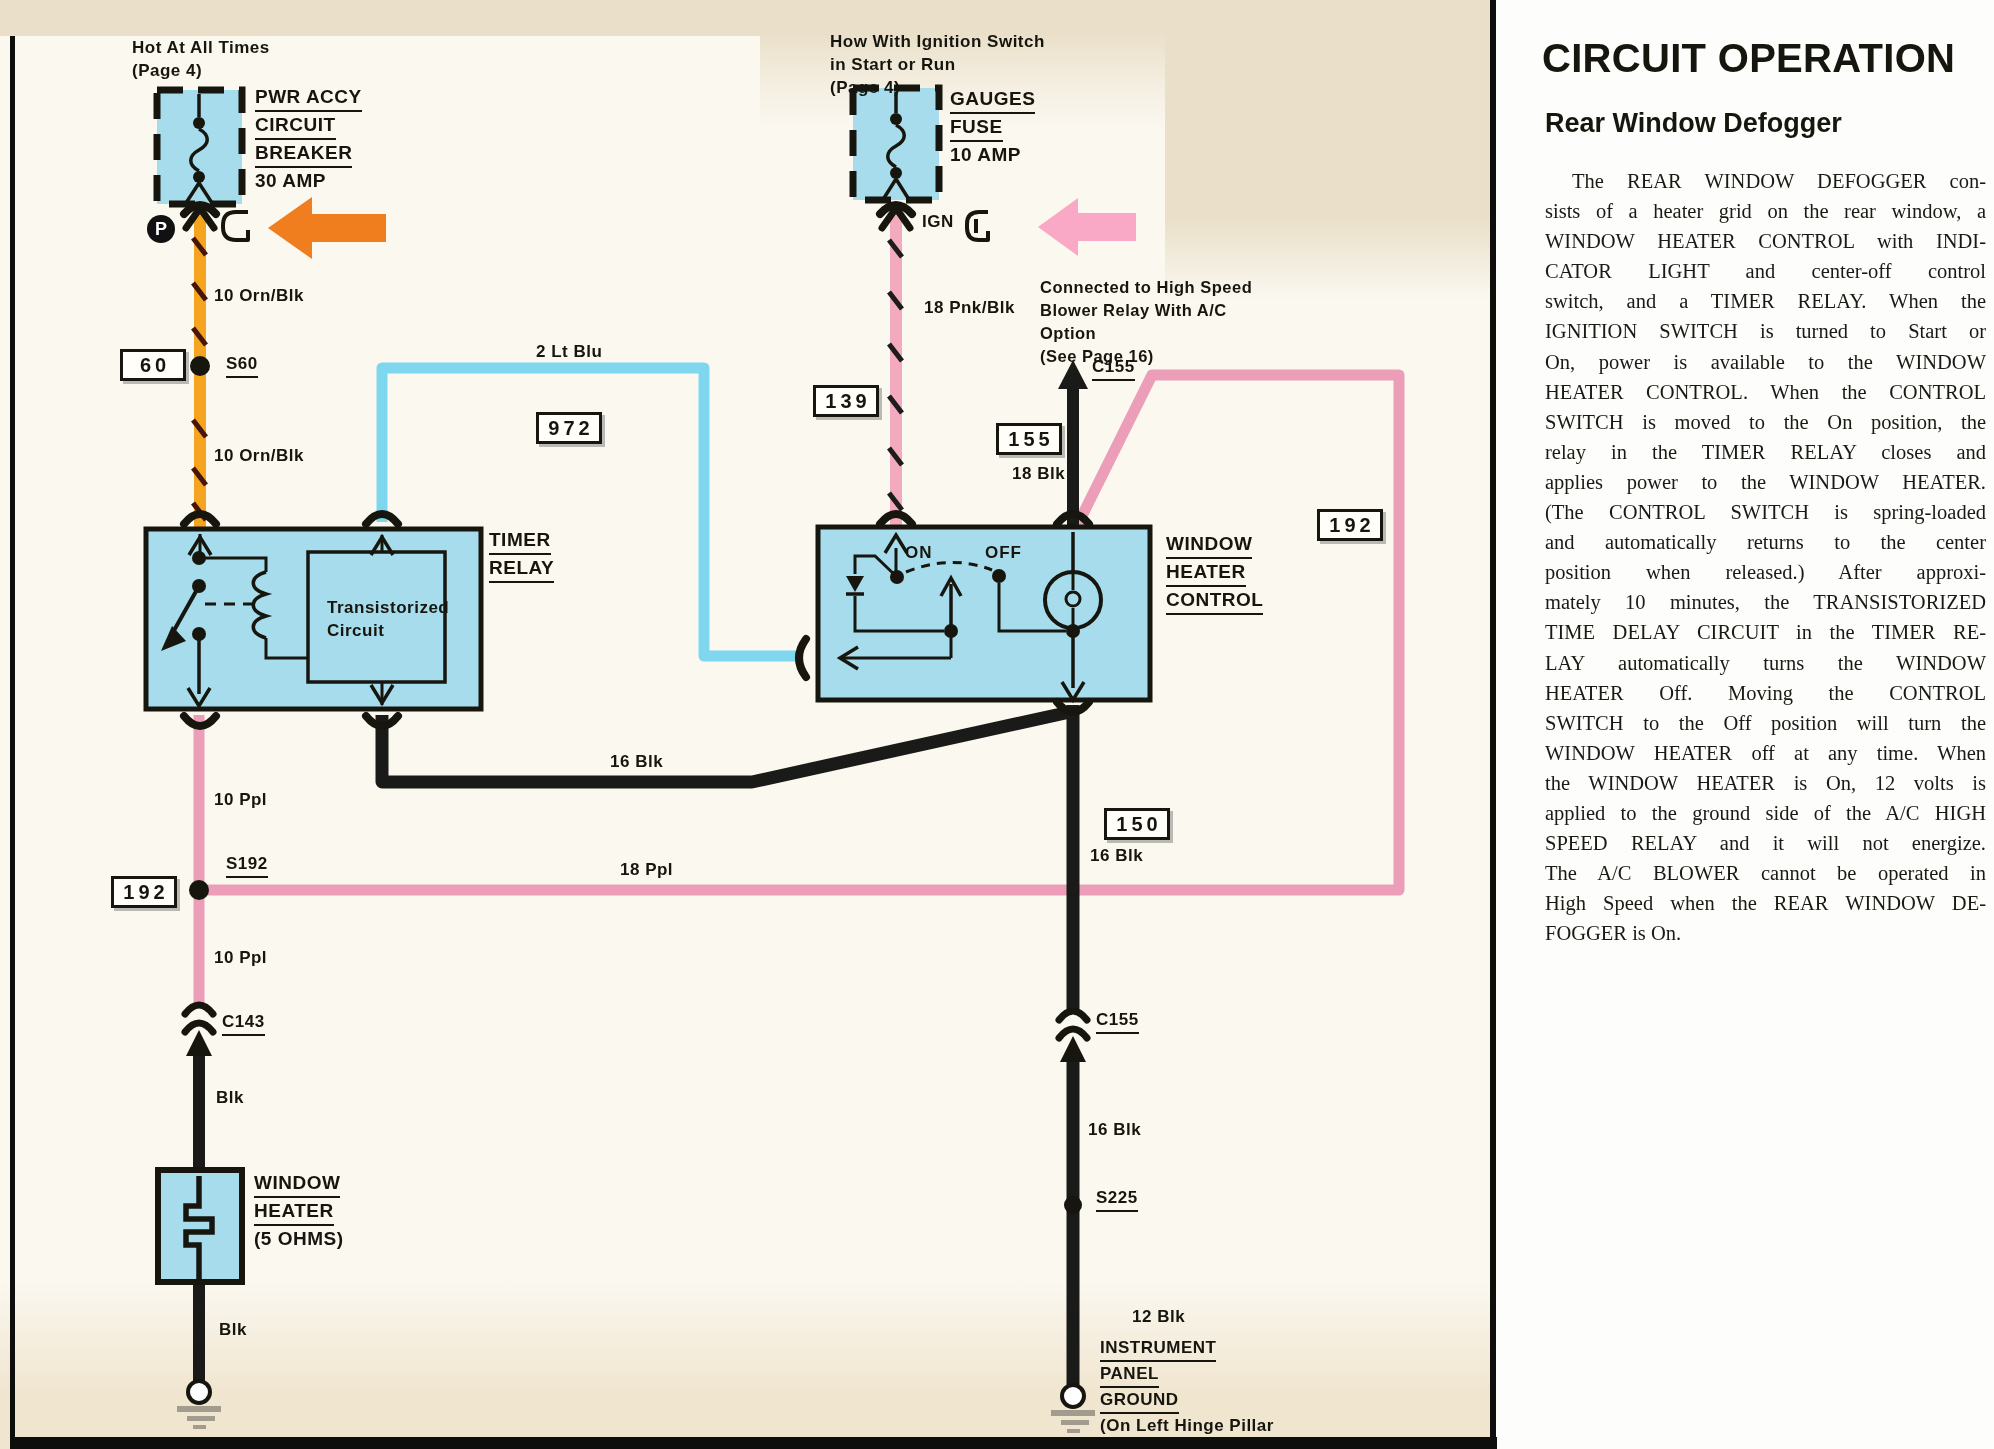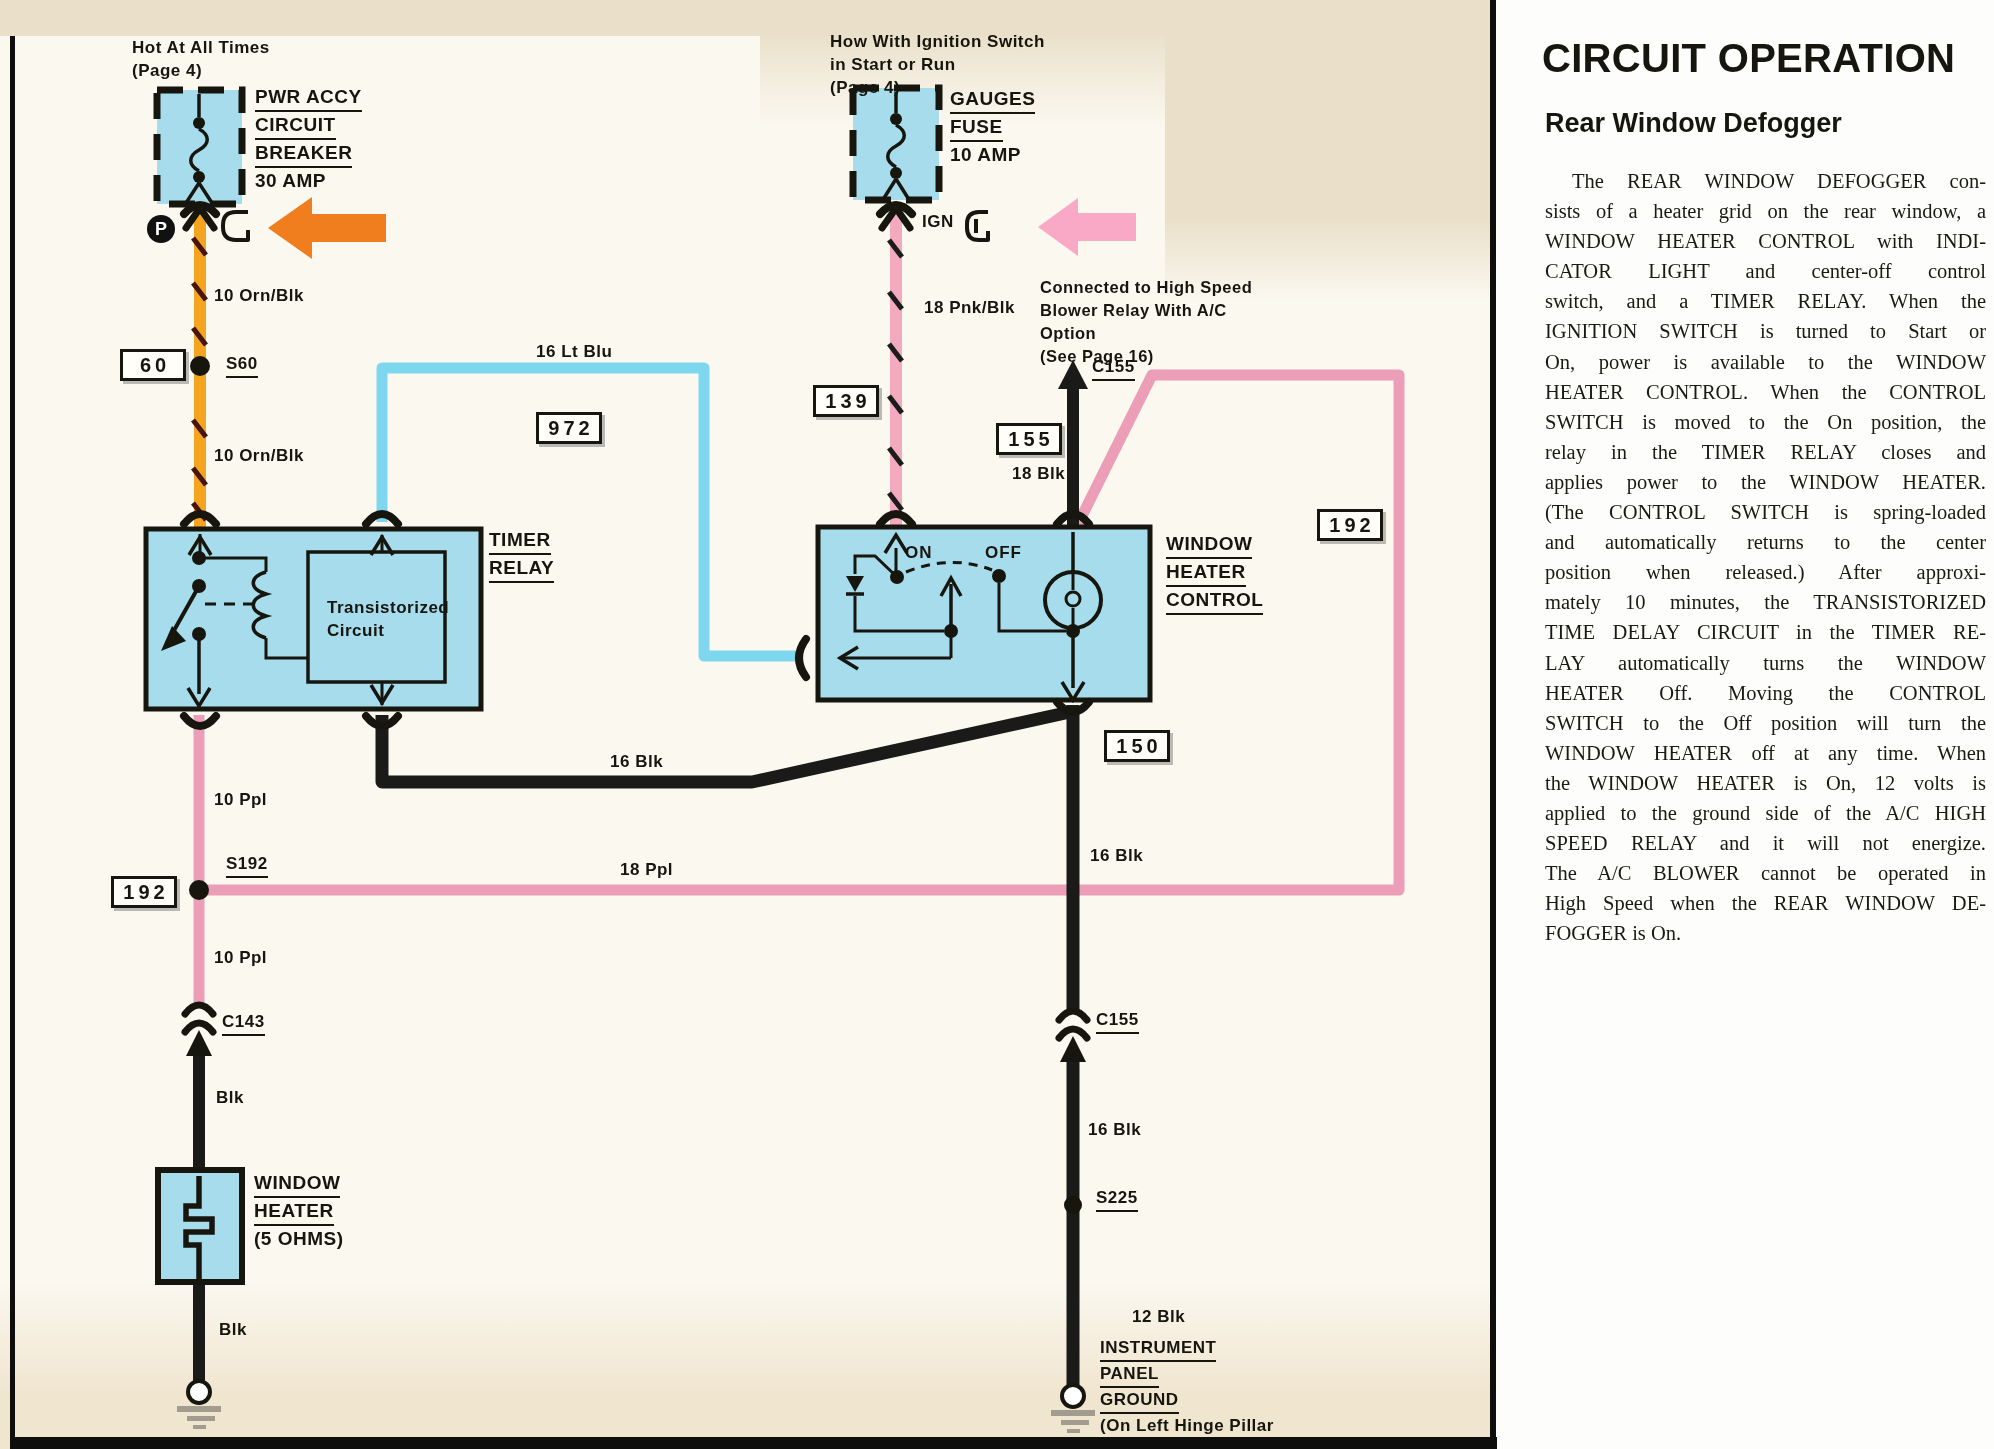--- a/index.html
+++ b/index.html
@@ -205,21 +205,21 @@
     <div><span class="u">PWR ACCY</span></div>
     <div><span class="u">CIRCUIT</span></div>
     <div><span class="u">BREAKER</span></div>
     <div>30 AMP</div>
   </div>
   <div class="p-badge" style="left:147px;top:215px;">P</div>
   <div class="lbl" style="left:214px;top:284px;">10 Orn/Blk</div>
   <div class="refbox" style="left:120px;top:349px;">60</div>
   <div class="lbl" style="left:226px;top:352px;"><span class="u">S60</span></div>
   <div class="lbl" style="left:214px;top:444px;">10 Orn/Blk</div>
-  <div class="lbl" style="left:536px;top:340px;">16 Lt Blu</div>
+  <div class="lbl" style="left:536px;top:340px;">2 Lt Blu</div>
   <div class="refbox" style="left:536px;top:412px;">972</div>
   <div class="lbl big" style="left:489px;top:527px;">
     <div><span class="u">TIMER</span></div>
     <div><span class="u">RELAY</span></div>
   </div>
   <div class="lbl" style="left:327px;top:596px;">
     <div>Transistorized</div>
     <div>Circuit</div>
   </div>
 
@@ -249,21 +249,21 @@
   <div class="lbl big" style="left:1166px;top:531px;">
     <div><span class="u">WINDOW</span></div>
     <div><span class="u">HEATER</span></div>
     <div><span class="u">CONTROL</span></div>
   </div>
   <div class="lbl" style="left:905px;top:541px;letter-spacing:1px;">ON</div>
   <div class="lbl" style="left:985px;top:541px;letter-spacing:1px;">OFF</div>
   <div class="refbox" style="left:1317px;top:509px;">192</div>
 
   <div class="lbl" style="left:610px;top:750px;">16 Blk</div>
-  <div class="refbox" style="left:1104px;top:730px;">150</div>
+  <div class="refbox" style="left:1104px;top:808px;">150</div>
   <div class="lbl" style="left:1090px;top:844px;">16 Blk</div>
 
   <div class="lbl" style="left:214px;top:788px;">10 Ppl</div>
   <div class="lbl" style="left:226px;top:852px;"><span class="u">S192</span></div>
   <div class="refbox" style="left:111px;top:876px;">192</div>
   <div class="lbl" style="left:620px;top:858px;">18 Ppl</div>
   <div class="lbl" style="left:214px;top:946px;">10 Ppl</div>
   <div class="lbl" style="left:222px;top:1010px;"><span class="u">C143</span></div>
   <div class="lbl" style="left:216px;top:1086px;">Blk</div>
   <div class="lbl big" style="left:254px;top:1170px;">

